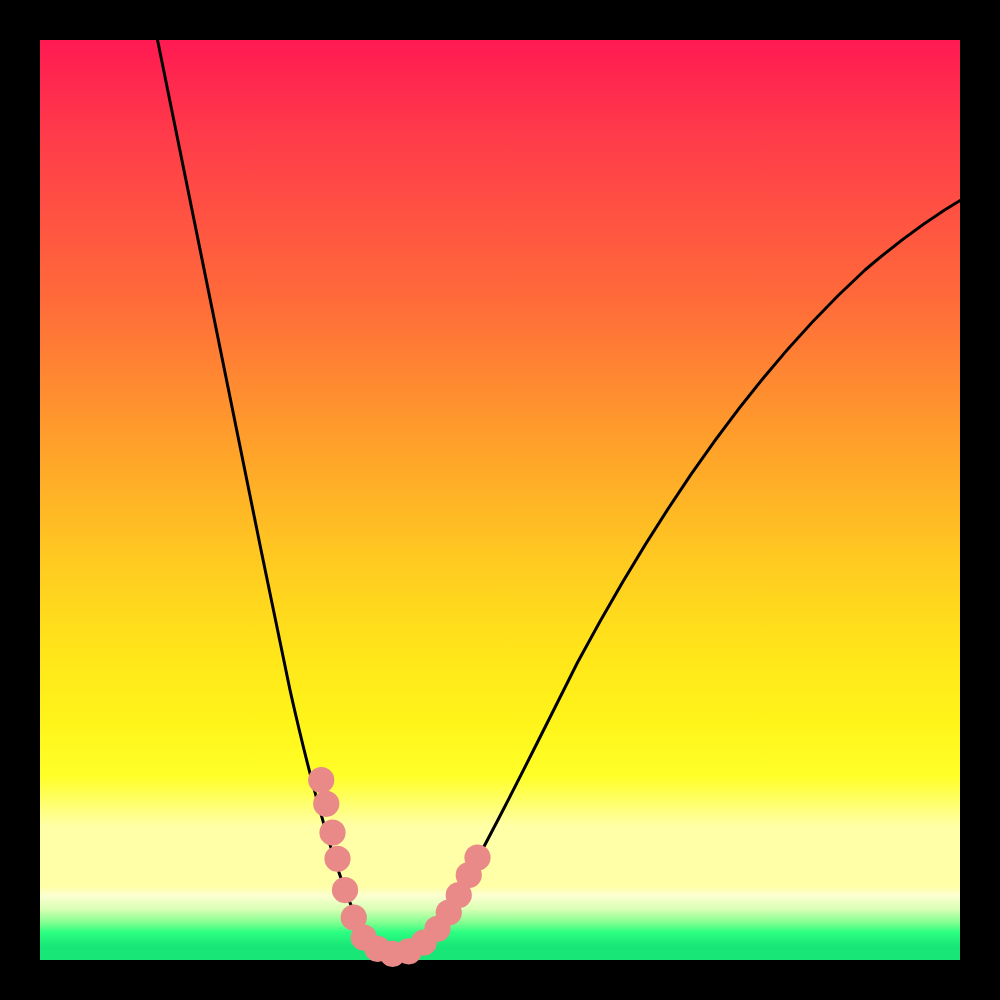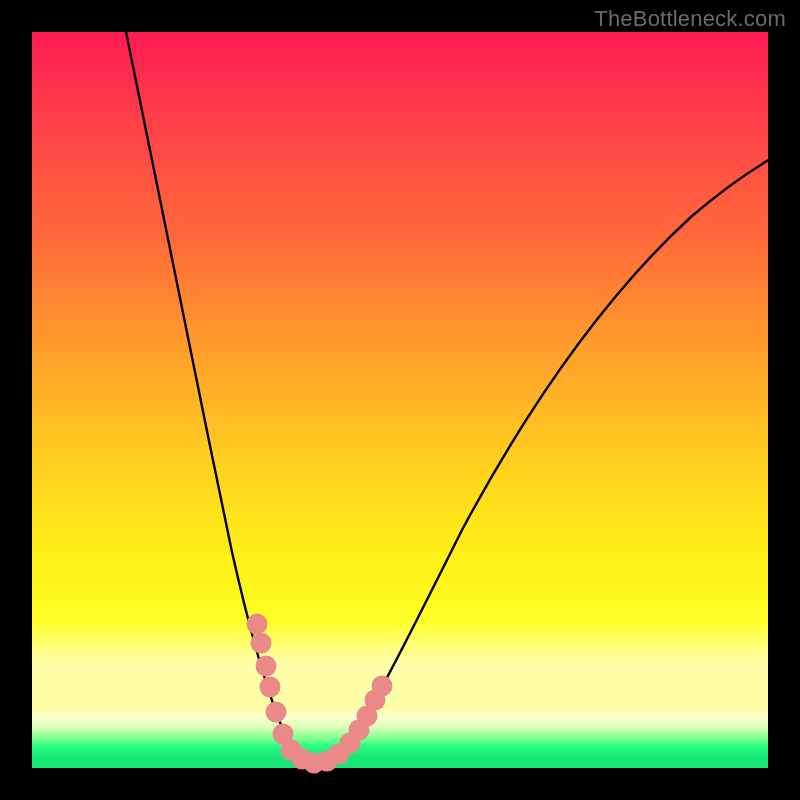--- a/index.html
+++ b/index.html
@@ -96,14 +96,13 @@
         <circle cx="318" cy="711" r="10.5"></circle>
         <circle cx="327" cy="698" r="10.5"></circle>
         <circle cx="335" cy="684" r="10.5"></circle>
         <circle cx="343" cy="668" r="10.5"></circle>
         <circle cx="350" cy="654" r="10.5"></circle>
       </g>
     </svg>
 
   </div>
 
-  <div class="watermark">TheBottleneck.com</div>
 </div>
 
 </body></html>

